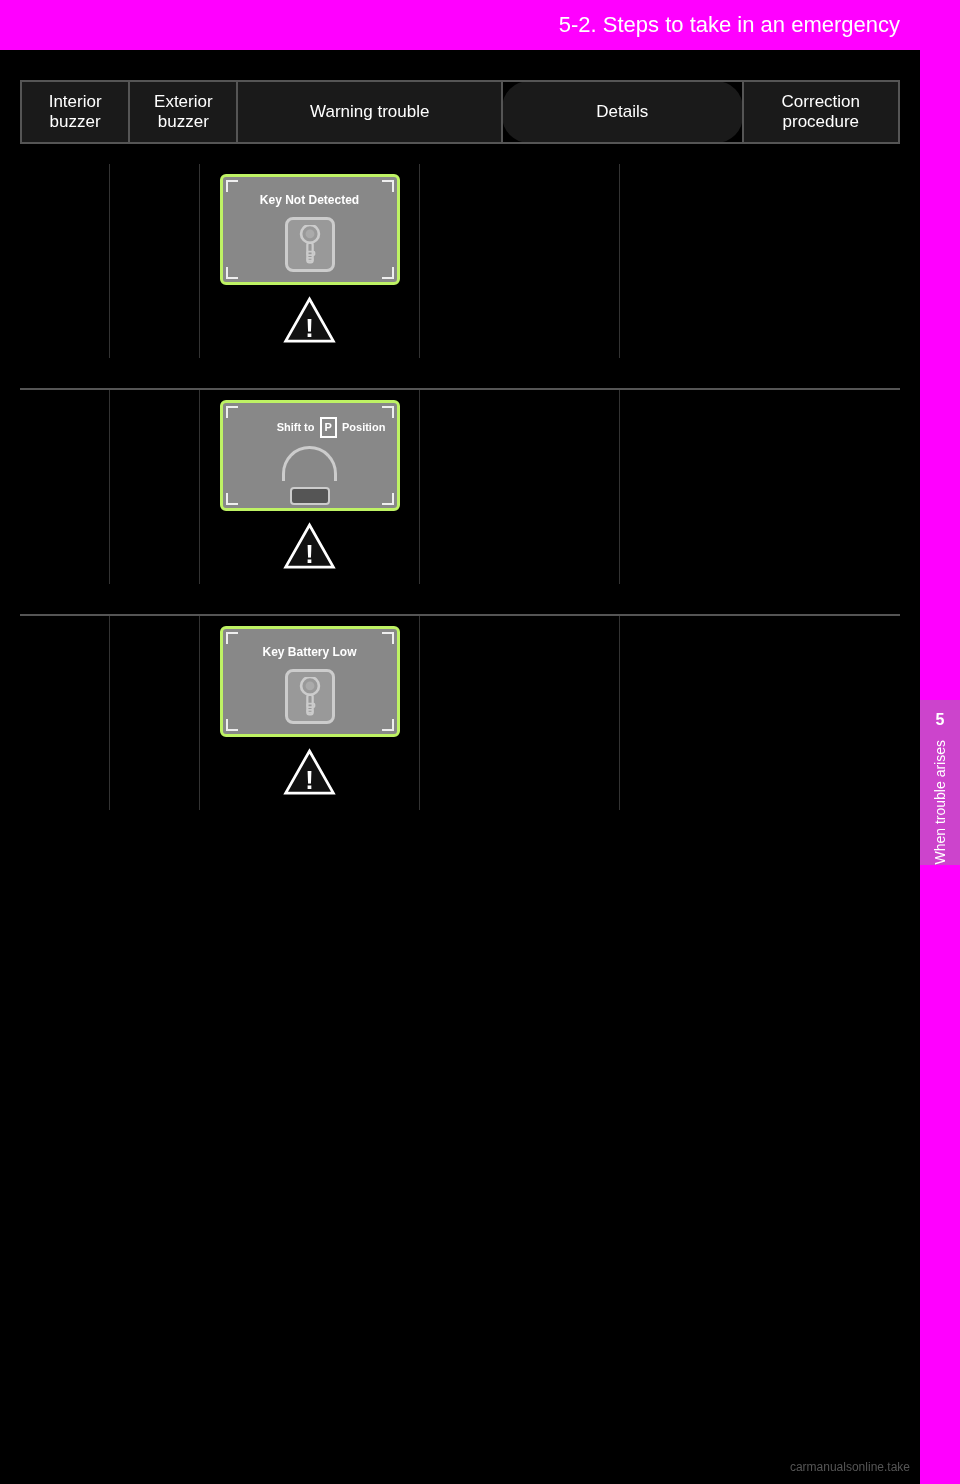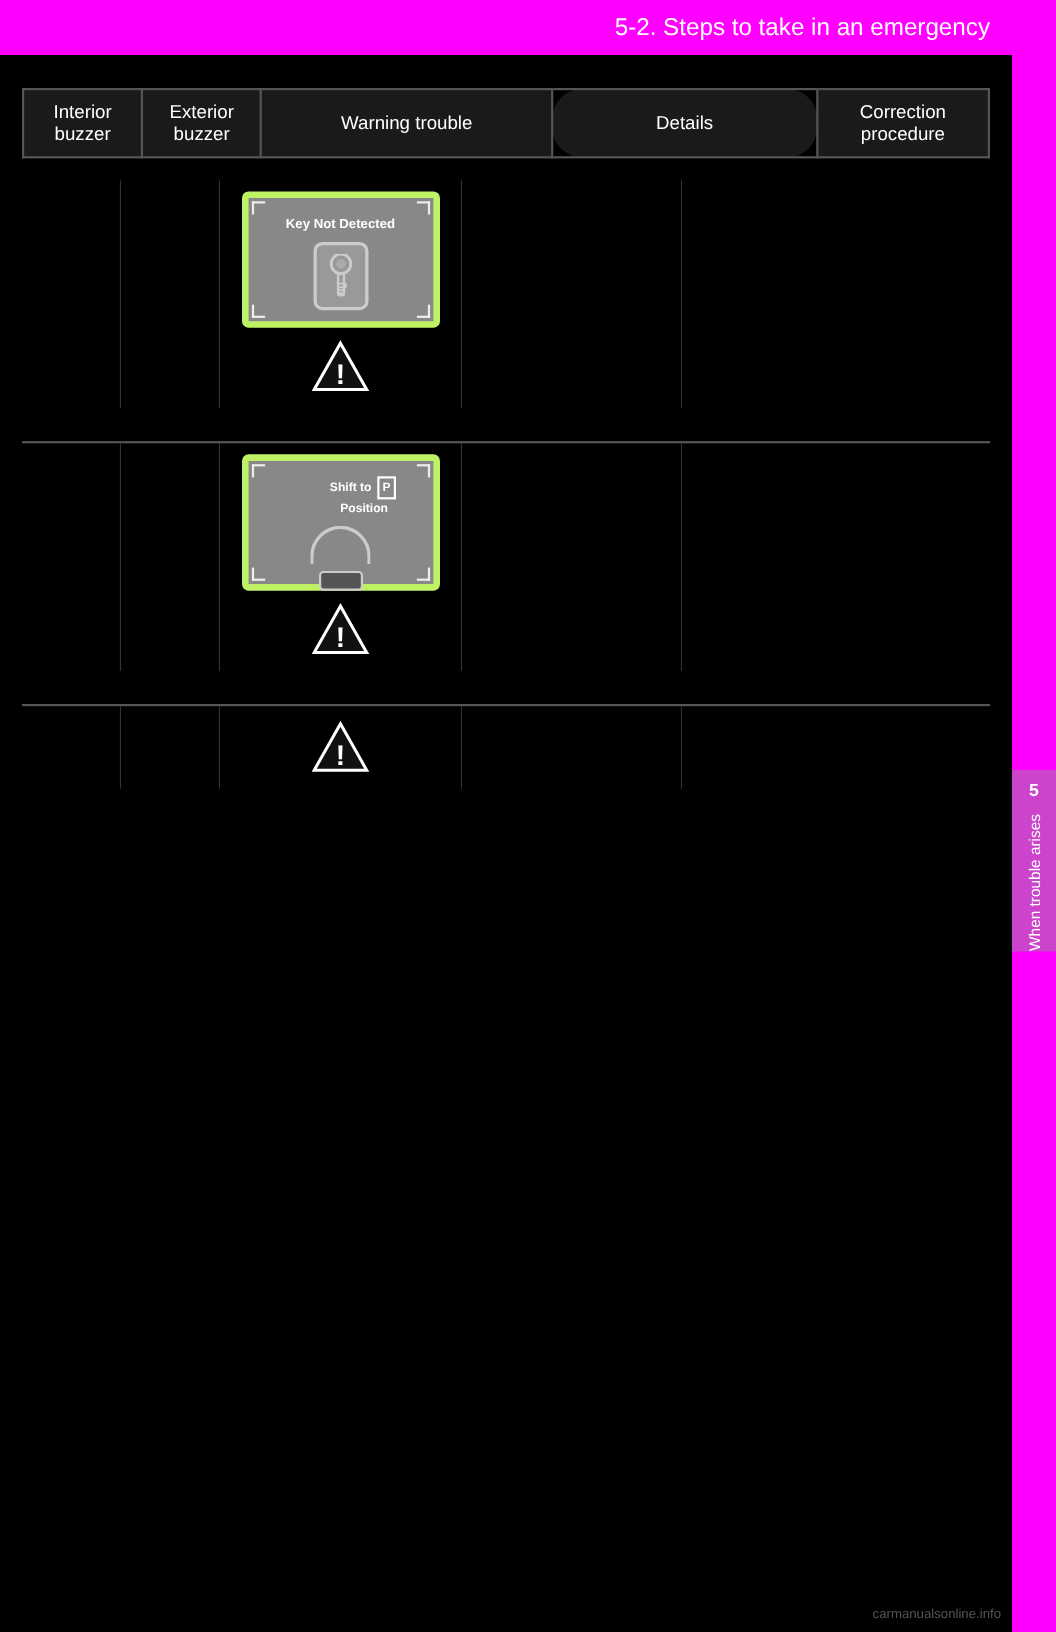--- a/index.html
+++ b/index.html
@@ -122,23 +122,23 @@
     }
 
     .info-table th.correction {
       width: 130px;
       margin-left: 16px;
     }
 
     
     .warning-display {
       width: 180px;
-      height: 124px;
+      height: 111px;
       background: #888;
-      border: 6px solid #bef264;
+      border: 3px solid #bef264;
       border-radius: 6px;
       display: flex;
       flex-direction: column;
       align-items: center;
       justify-content: flex-start;
       padding: 14px 10px 10px;
       gap: 8px;
       position: relative;
     }
 
@@ -378,28 +378,44 @@
       <div class="cell cell-correction"></div>
     </div>
   </div>
 
   <div class="section-block section-divider">
     <div class="row-main">
       <div class="cell cell-interior"></div>
       <div class="cell cell-exterior"></div>
       <div class="cell cell-warning">
 
+        <div class="warning-display">
+          <div class="corner-tl"></div>
+          <div class="corner-tr"></div>
+          <div class="corner-bl"></div>
+          <div class="corner-br"></div>
+          <span class="warning-display-text">Key Battery Low</span>
+          <div class="key-icon">
+            <svg viewBox="0 0 30 45">
+              <ellipse cx="15" cy="10" rx="10" ry="10" fill="none" stroke="#ccc" stroke-width="3"></ellipse>
+              <ellipse cx="15" cy="10" rx="5" ry="5" fill="#aaa"></ellipse>
+              <rect x="12" y="20" width="6" height="22" rx="2" fill="none" stroke="#ccc" stroke-width="2.5"></rect>
+              <rect x="12" y="30" width="8" height="4" rx="1" fill="none" stroke="#ccc" stroke-width="2"></rect>
+              <rect x="12" y="37" width="6" height="3" rx="1" fill="none" stroke="#ccc" stroke-width="2"></rect>
+            </svg>
+          </div>
+        </div>
 
         <div class="warning-triangle">
           <svg viewBox="0 0 60 55">
             <polygon points="30,4 56,50 4,50" fill="#111" stroke="#fff" stroke-width="3"></polygon>
             <text x="30" y="45" text-anchor="middle" font-size="28" fill="#fff" font-weight="bold">!</text>
           </svg>
         </div>
       </div>
       <div class="cell cell-details"></div>
       <div class="cell cell-correction"></div>
     </div>
   </div>
 
 </div>
 
-<div class="bottom-logo">carmanualsonline.info</div>
+<div class="bottom-logo">carmanualsonline.take</div>
 
 </body></html>

